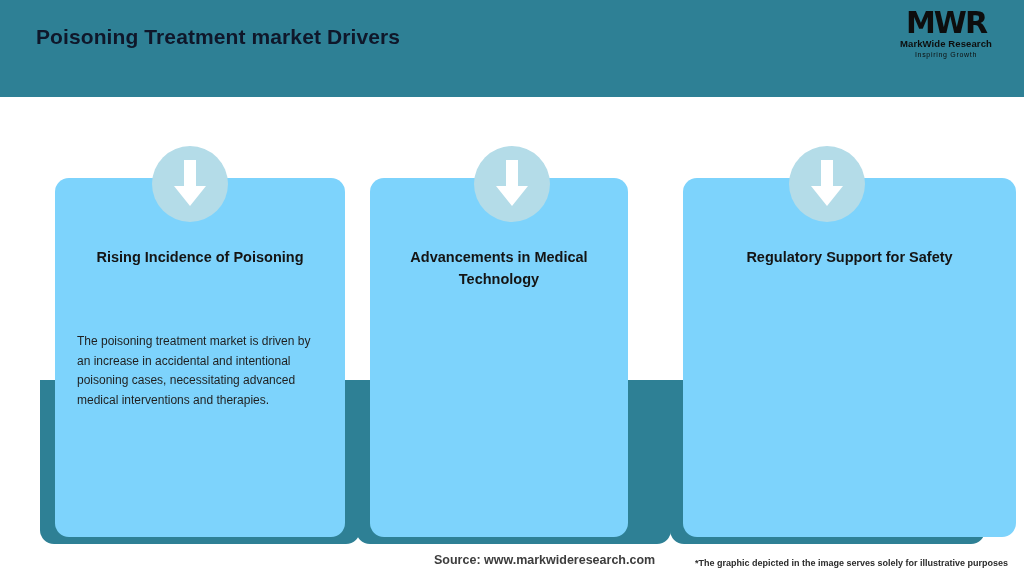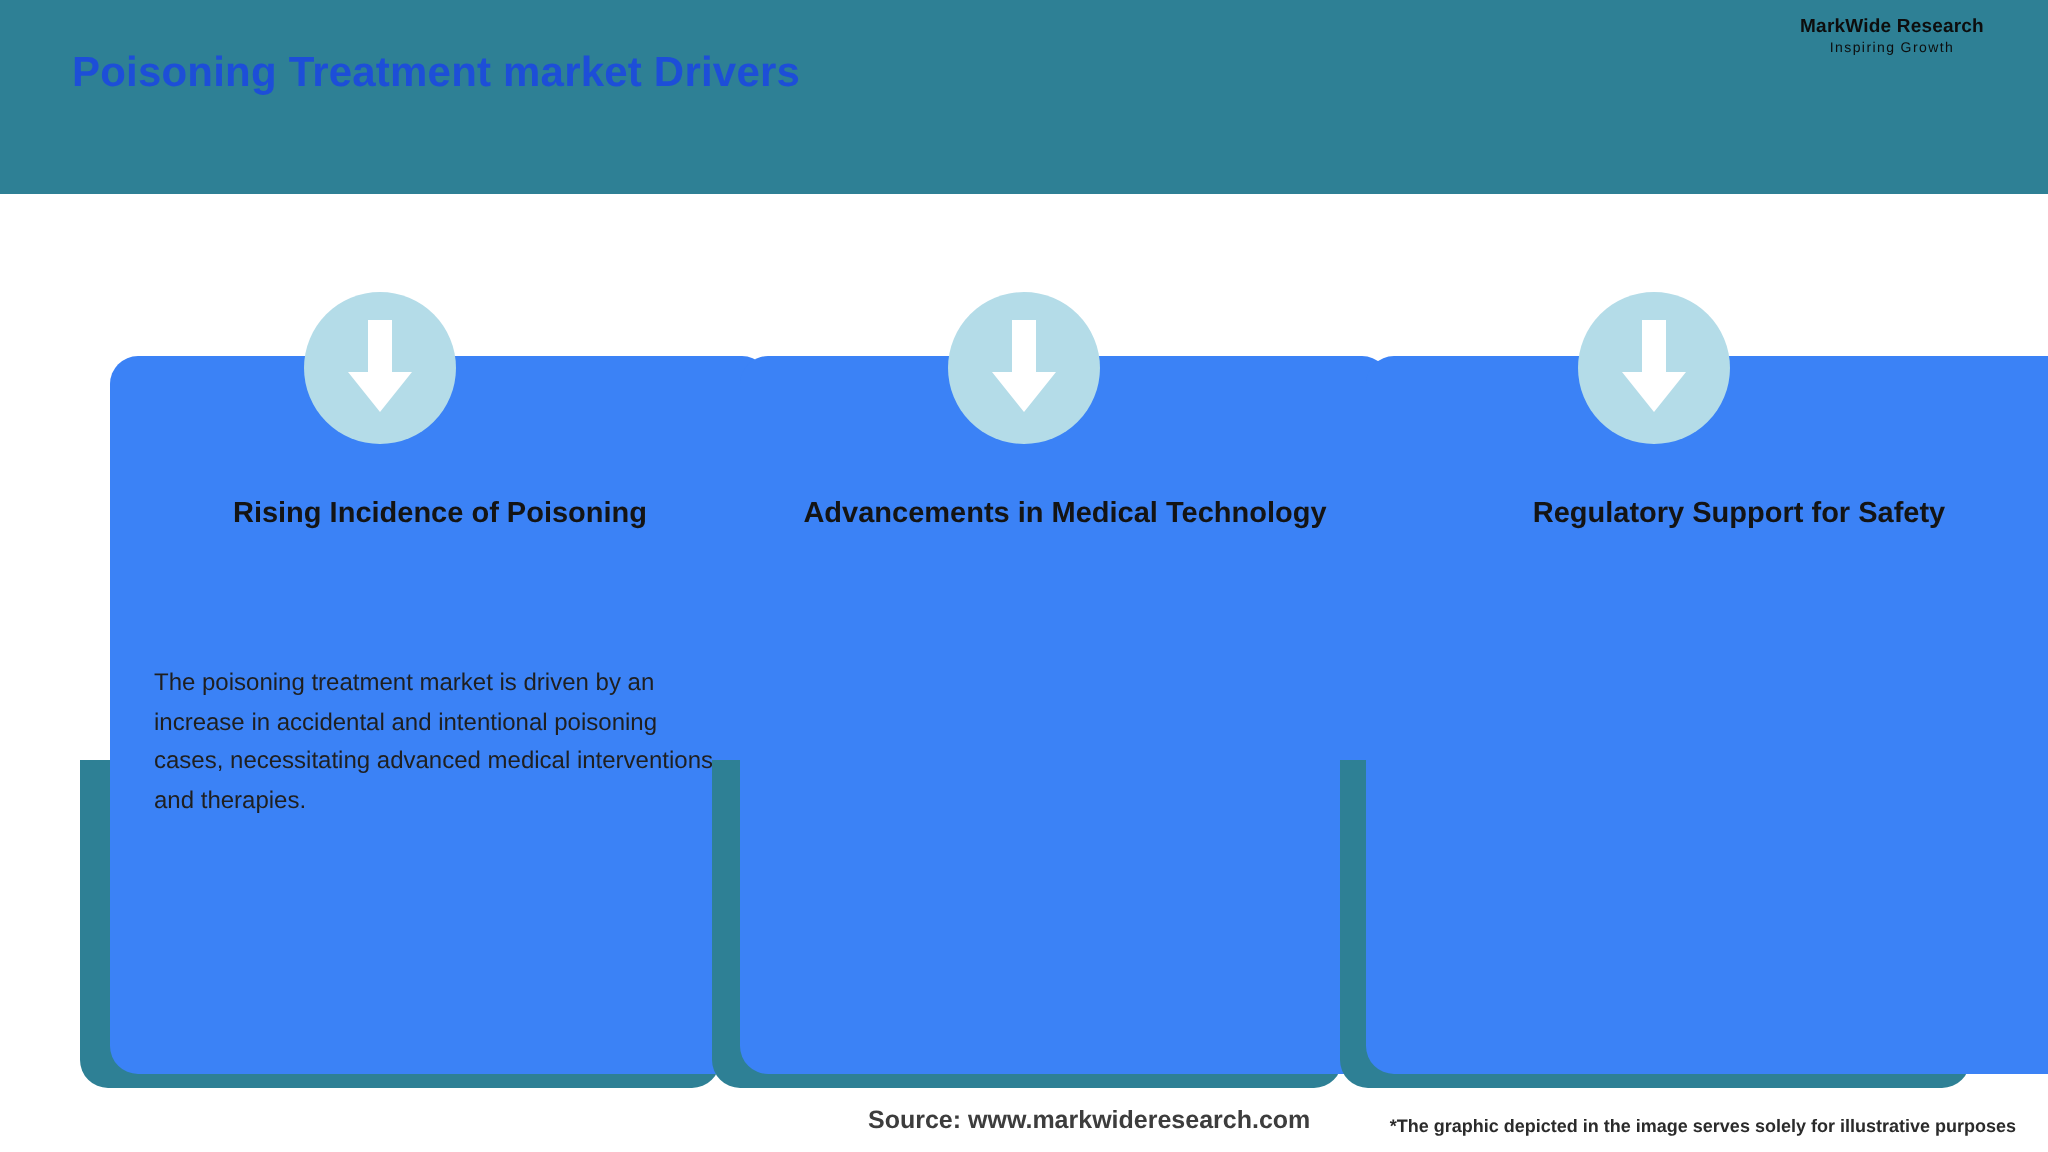--- a/index.html
+++ b/index.html
@@ -23,21 +23,21 @@
     width: 1024px;
     height: 97px;
     background: #2e8095;
   }
   #page-title {
     position: absolute;
     left: 36px;
     top: 25px;
     font-size: 21px;
     font-weight: bold;
-    color: #1d4ed8;
+    color: #0f172a;
     letter-spacing: 0.1px;
   }
   #brand-logo {
     position: absolute;
     right: 18px;
     top: 8px;
     width: 120px;
     height: 56px;
     text-align: center;
   }
@@ -72,23 +72,22 @@
     top: 140px;
   }
   .teal-frame {
     position: absolute;
     background: #2e8095;
     border-bottom-left-radius: 14px;
     border-bottom-right-radius: 14px;
   }
   .card {
     position: absolute;
-    background: #3b82f6;
+    background: #7dd3fc;
     border-radius: 14px;
-    padding-left: 40px;
   }
   .card-heading {
     position: absolute;
     left: 16px;
     right: 16px;
     top: 68px;
     text-align: center;
     font-size: 14.5px;
     font-weight: bold;
     line-height: 22px;
@@ -140,20 +139,21 @@
   }
 </style>
 </head>
 <body>
 
 <div id="header-bar"></div>
 
 <div id="page-title">Poisoning Treatment market Drivers</div>
 
 <div id="brand-logo">
+  <span class="logo-mark">MWR</span>
   <span class="logo-name">MarkWide Research</span>
   <span class="logo-tagline">Inspiring Growth</span>
 </div>
 
 <div class="driver-block" style="left:0;top:0;">
 
   <div class="teal-frame" style="left:40px; top:380px; width:320px; height:164px;"></div>
 
   <div class="card" style="left:55px; top:178px; width:290px; height:359px;">
     <div class="card-heading">Rising Incidence of Poisoning</div>
@@ -164,21 +164,21 @@
     <svg width="36" height="48" viewBox="0 0 36 48">
       <polygon points="12,0 24,0 24,26 34,26 18,46 2,26 12,26" fill="#ffffff"></polygon>
     </svg>
   </div>
 </div>
 
 <div class="driver-block" style="left:0;top:0;">
 
   <div class="teal-frame" style="left:356px; top:380px; width:315px; height:164px;"></div>
 
-  <div class="card" style="left:370px; top:178px; width:285px; height:359px;">
+  <div class="card" style="left:370px; top:178px; width:258px; height:359px;">
     <div class="card-heading">Advancements in Medical Technology</div>
   </div>
 
   <div class="icon-circle" style="left:474px; top:146px;">
     <svg width="36" height="48" viewBox="0 0 36 48">
       <polygon points="12,0 24,0 24,26 34,26 18,46 2,26 12,26" fill="#ffffff"></polygon>
     </svg>
   </div>
 </div>
 

